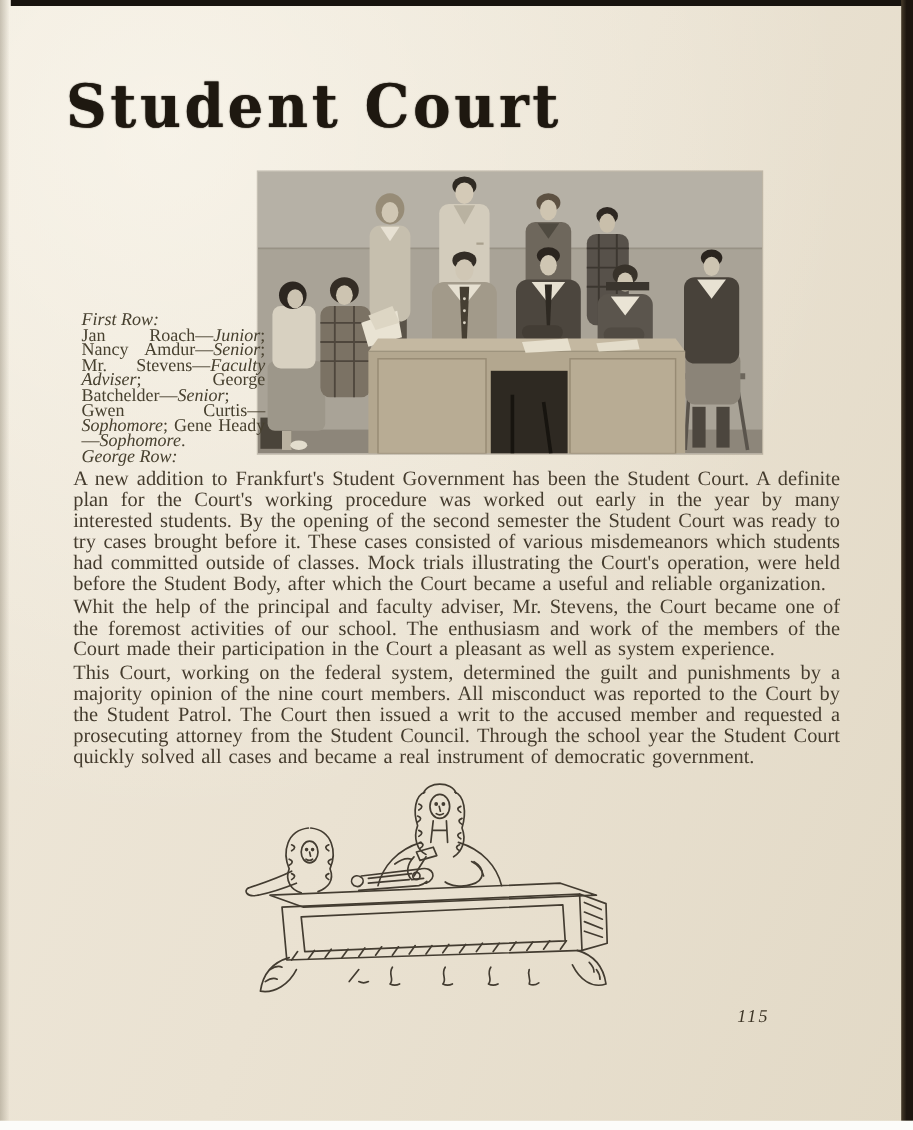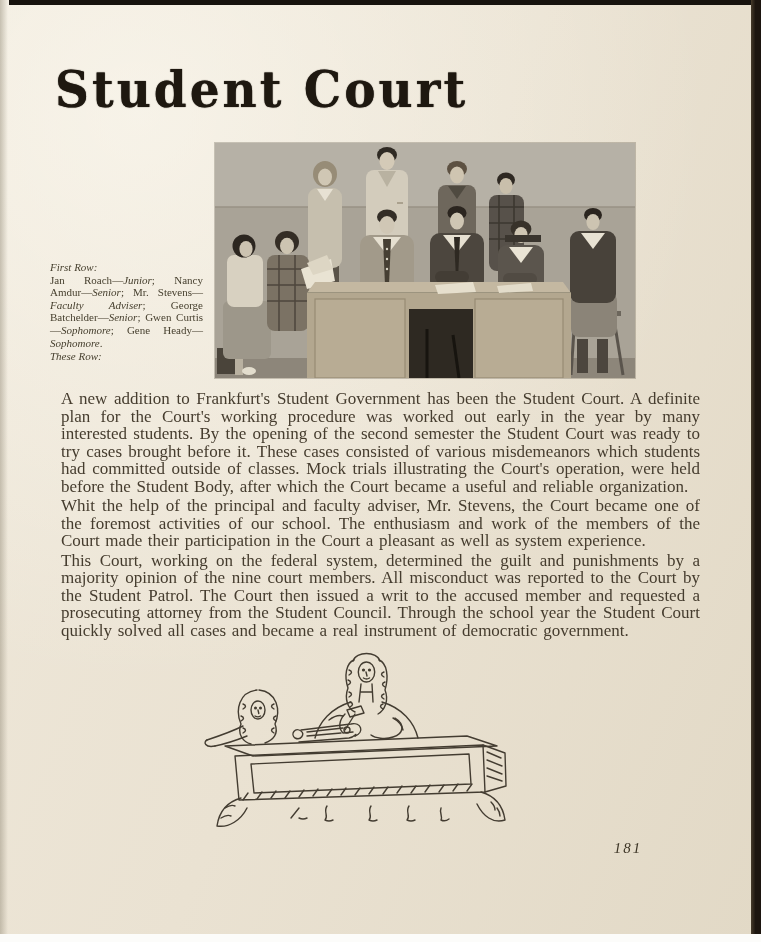--- a/index.html
+++ b/index.html
@@ -18,22 +18,22 @@
 
   .title{position:absolute;left:55px;top:62px;margin:0;
          font-family:"DejaVu Serif", serif;font-weight:700;font-size:47px;
          letter-spacing:3px;color:#1e1810;transform:scaleY(1.06);
          text-shadow:0 0 1px #1e1810;}
 
   .photo{position:absolute;left:215px;top:143px;width:420px;height:235px;
          box-shadow:0 0 0 1px rgba(60,50,35,.25);}
   .photo svg{display:block;}
 
-  .caption{position:absolute;left:50px;top:261px;width:153px;
-           font-size:11px;line-height:12.6px;color:#47402f;text-align:justify;}
+  .caption{position:absolute;left:68px;top:261px;width:153px;
+           font-size:15px;line-height:12.6px;color:#47402f;text-align:justify;}
   .cap-label{font-style:italic;}
   .cap-line{margin:0 0 1px 0;}
   .cap-role{font-style:italic;margin-top:46px;}
 
   .bodytext{position:absolute;left:61px;top:390px;width:639px;
             font-size:17px;line-height:17.5px;color:#453c2e;text-align:justify;
             word-spacing:1.4px;}
   .bodytext p{margin:0 0 2px 0;}
 
   .illustration{position:absolute;left:195px;top:648px;width:326px;height:184px;}
@@ -156,21 +156,21 @@
         <line x1="238" y1="192" x2="244" y2="235" stroke="#17140f" stroke-width="3"></line>
         <polygon points="220,142 258,139 261,149 223,151" fill="#e6dfcd"></polygon>
         <polygon points="282,143 316,140 318,148 284,150" fill="#e3dcca"></polygon>
       </g>
     </svg>
   </div>
 
   <div class="caption">
       <div class="cap-label">First Row:</div>
       <div class="cap-line"><span class="cap-name">Jan Roach</span>—<span class="cap-role">Junior</span>; <span class="cap-name">Nancy Amdur</span>—<span class="cap-role">Senior</span>; <span class="cap-name">Mr. Stevens</span>—<span class="cap-role">Faculty Adviser</span>; <span class="cap-name">George Batchelder</span>—<span class="cap-role">Senior</span>; <span class="cap-name">Gwen Curtis</span>—<span class="cap-role">Sophomore</span>; <span class="cap-name">Gene Heady</span>—<span class="cap-role">Sophomore</span>.</div>
-      <div class="cap-label">These Row:</div>
+      <div class="cap-label">George Row:</div>
     </div>
 
   <div class="bodytext">
       <p>A new addition to Frankfurt's Student Government has been the Student Court. A definite plan for the Court's working procedure was worked out early in the year by many interested students. By the opening of the second semester the Student Court was ready to try cases brought before it. These cases consisted of various misdemeanors which students had committed outside of classes. Mock trials illustrating the Court's operation, were held before the Student Body, after which the Court became a useful and reliable organization.</p>
       <p>Whit the help of the principal and faculty adviser, Mr. Stevens, the Court became one of the foremost activities of our school. The enthusiasm and work of the members of the Court made their participation in the Court a pleasant as well as system experience.</p>
       <p>This Court, working on the federal system, determined the guilt and punishments by a majority opinion of the nine court members. All misconduct was reported to the Court by the Student Patrol. The Court then issued a writ to the accused member and requested a prosecuting attorney from the Student Council. Through the school year the Student Court quickly solved all cases and became a real instrument of democratic government.</p>
     </div>
 
   <div class="illustration">
     <svg viewBox="0 0 326 184" width="326" height="184" fill="none" stroke="#433c31" stroke-width="1.4" stroke-linecap="round" stroke-linejoin="round">
@@ -235,14 +235,14 @@
       <g>
         <path d="M96,170 l8,-10 M104,170 q4,2 8,0"></path>
         <path d="M132,158 c-4,6 2,10 -2,14 q4,2 8,0"></path>
         <path d="M176,158 c-4,6 2,10 -2,14 q4,2 8,0"></path>
         <path d="M214,158 c-4,6 2,10 -2,14 q4,2 8,0"></path>
         <path d="M246,160 c-2,5 2,8 0,12 q4,2 8,-1"></path>
       </g>
     </svg>
   </div>
 
-  <div class="pagenum">181</div>
+  <div class="pagenum">115</div>
 </div>
 
 </body></html>

